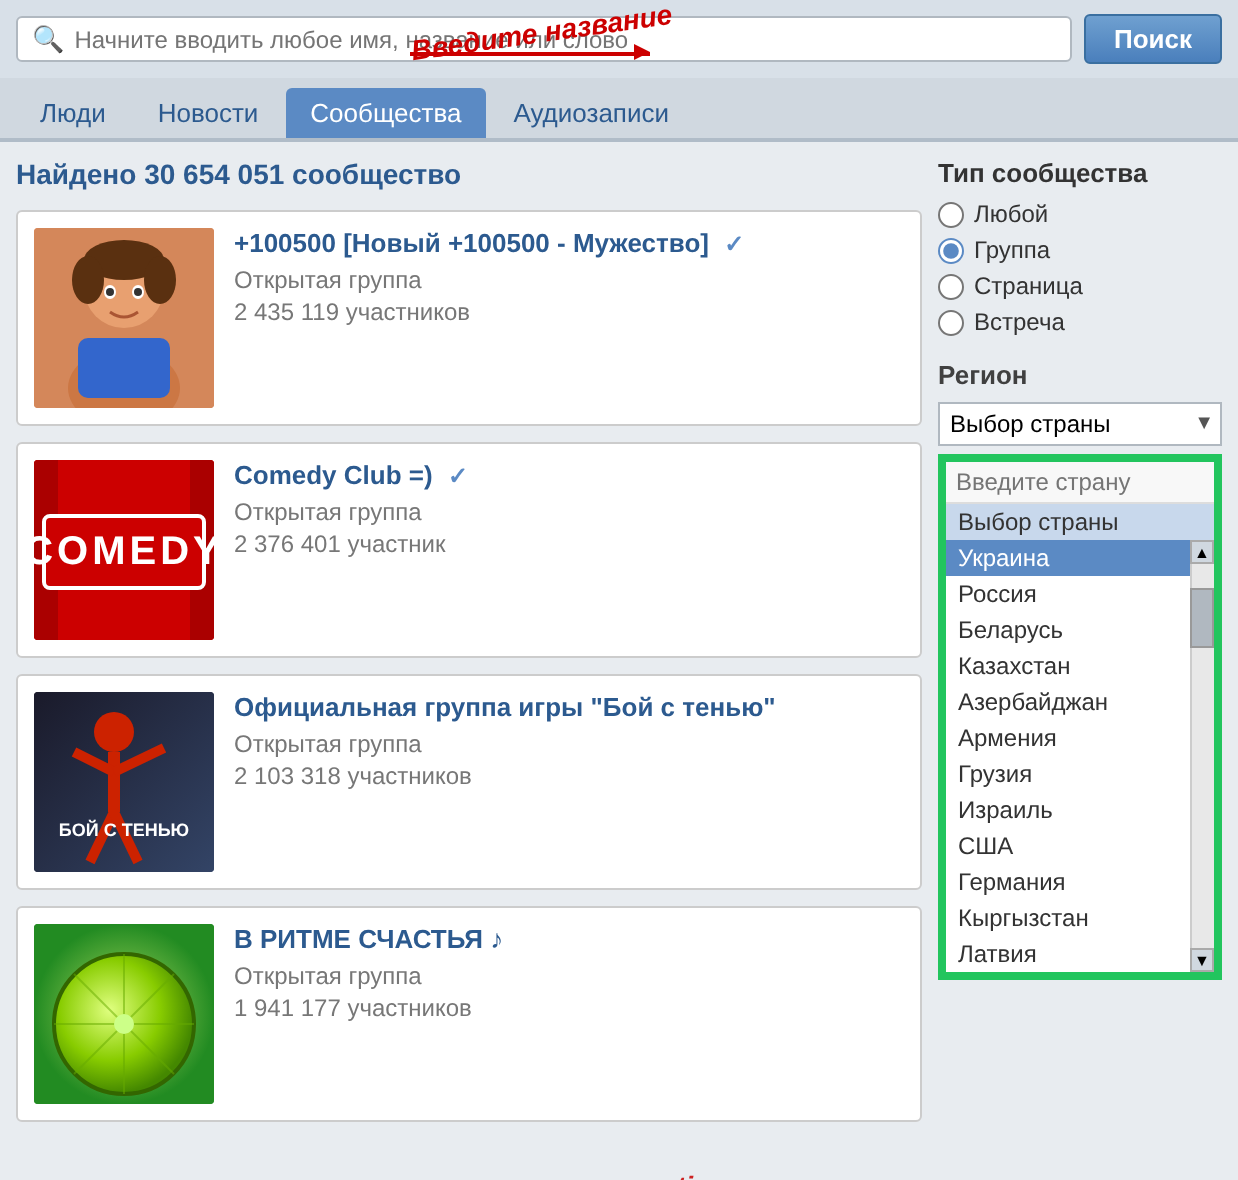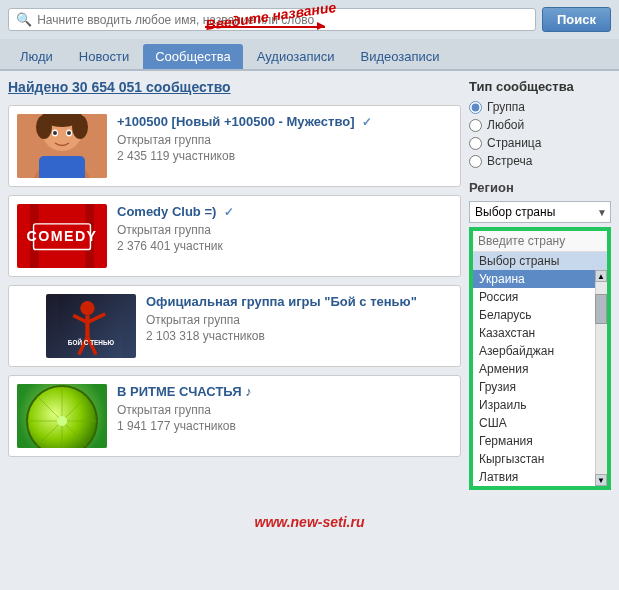--- a/index.html
+++ b/index.html
@@ -84,36 +84,35 @@
 
     .left-panel {
       flex: 1;
     }
 
     .found-count {
       font-size: 14px;
       color: #2c5a8f;
       font-weight: bold;
       margin-bottom: 10px;
-      text-decoration: underline;
     }
 
     
     .community-card {
       display: flex;
       background: #fff;
       border: 1px solid #ccc;
       border-radius: 3px;
       margin-bottom: 8px;
       padding: 8px;
       gap: 10px;
     }
     .community-thumb {
       width: 90px;
-      height: 64px;
+      height: 90px;
       flex-shrink: 0;
       overflow: hidden;
       border-radius: 2px;
       display: flex;
       align-items: center;
       justify-content: center;
     }
     .community-info {
       flex: 1;
       display: flex;
@@ -156,21 +155,20 @@
       justify-content: center;
     }
 
     .thumb-3 {
       background: linear-gradient(135deg, #1a1a2a, #334466);
       display: flex;
       flex-direction: column;
       align-items: center;
       justify-content: flex-end;
       gap: 4px;
-      margin-left: 29px;
     }
 
     .thumb-4 {
       background: radial-gradient(circle at 50% 60%, #90ee90, #228b22);
       display: flex;
       align-items: center;
       justify-content: center;
     }
 
     
@@ -380,21 +378,20 @@
       <span class="arrow-text">Введите название</span>
       <span class="arrow-line"></span>
     </div>
   </div>
 
   <div class="tabs">
     <div class="tab">Люди</div>
     <div class="tab">Новости</div>
     <div class="tab active">Сообщества</div>
     <div class="tab">Аудиозаписи</div>
-    <div class="tab">Видеозаписи</div>
   </div>
 
   <div class="main">
 
     <div class="left-panel">
 
       <div class="found-count">Найдено 30 654 051 сообщество</div>
 
       <div class="community-card">
         <div class="community-thumb thumb-1">
@@ -519,26 +516,26 @@
       </div>
 
     </div>
 
     <div class="right-panel">
 
       <div class="filter-section">
         <div class="filter-title">Тип сообщества</div>
         <div class="radio-group">
           <label class="radio-item">
+            <input type="radio" name="ctype" style="">
+            <span>Любой</span>
+          </label>
+          <label class="radio-item">
             <input type="radio" name="ctype" checked="" style="">
             <span>Группа</span>
-          </label>
-          <label class="radio-item">
-            <input type="radio" name="ctype" style="">
-            <span>Любой</span>
           </label>
           <label class="radio-item">
             <input type="radio" name="ctype" style="">
             <span>Страница</span>
           </label>
           <label class="radio-item">
             <input type="radio" name="ctype" style="">
             <span>Встреча</span>
           </label>
         </div>

